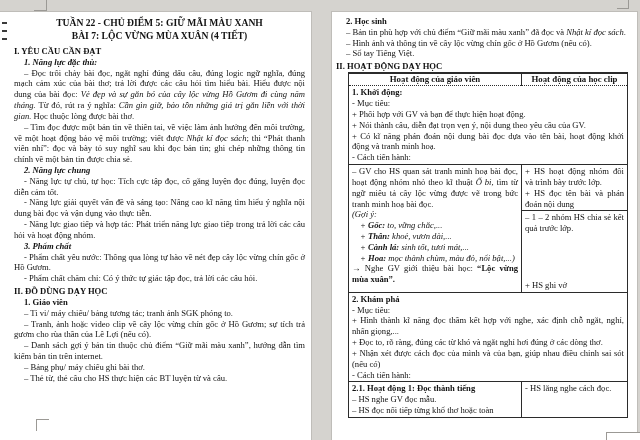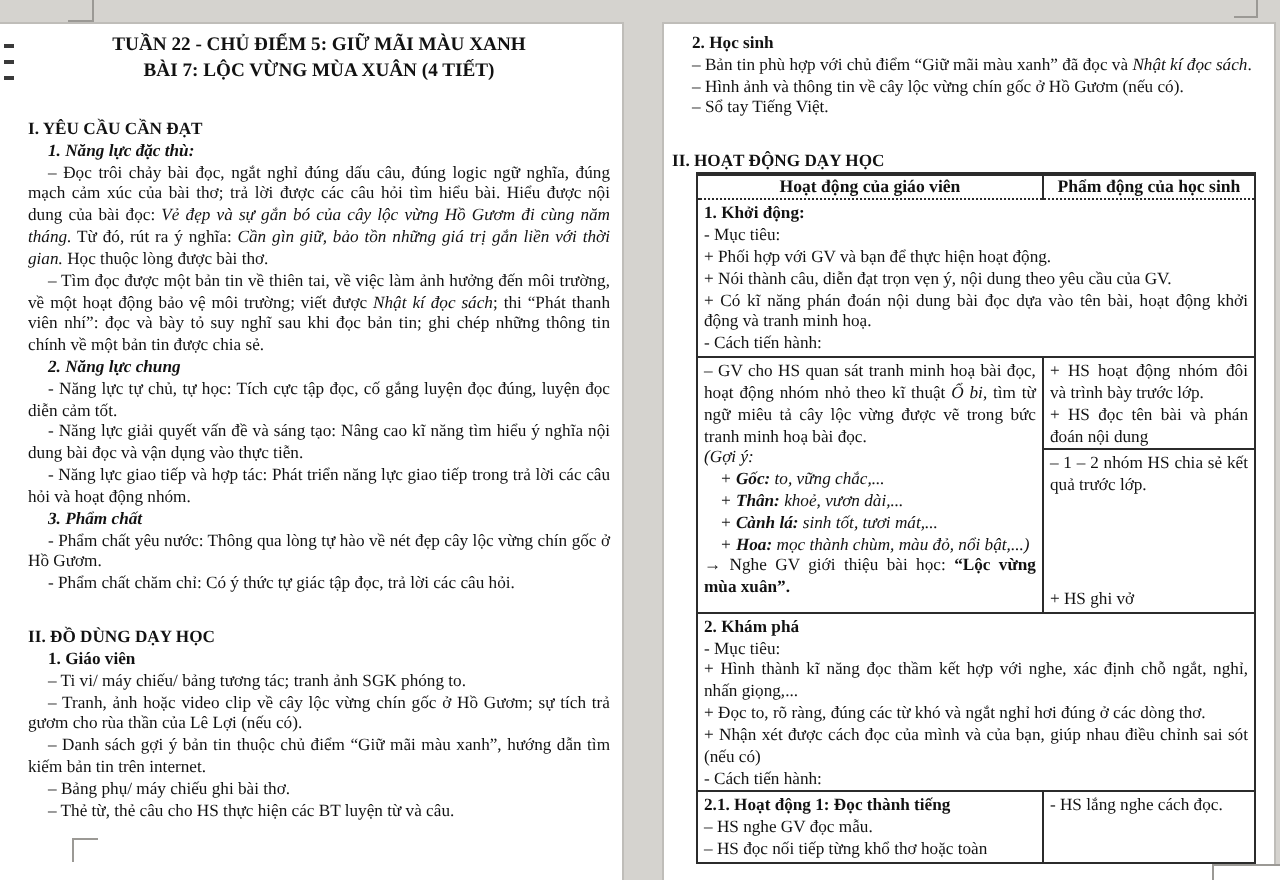--- a/index.html
+++ b/index.html
@@ -18,21 +18,21 @@
   .page{
     position:absolute;top:12px;height:428px;background:var(--page);
     box-shadow:0 0 0 1px rgba(0,0,0,0.10);
     font-size:8.6px;line-height:1.26;color:var(--text);
     box-sizing:border-box;overflow:hidden;
   }
   .page1{left:0;width:311px;padding:5px 6px 0 14px;}
   .page2{left:332px;width:305px;padding:4px 5px 0 4px;}
   .doc-title{font-weight:700;text-align:center;font-size:9.6px;line-height:1.35;margin-bottom:3px;}
   .blk{margin:0;}
-  .b-h1{font-weight:700;margin-top:16px;}
+  .b-h1{font-weight:700;margin-top:2px;}
   .b-h2{font-weight:700;font-style:italic;padding-left:10px;}
   .b-h2u{font-weight:700;padding-left:10px;}
   .b-p{text-align:justify;text-indent:10px;}
   .b-tb{font-weight:700;}
   .b-tp{text-align:justify;}
   .b-tpi{padding-left:8px;}
   .b-tpgap{margin-top:46px;}
   .rb{font-weight:700;}
   .ri{font-style:italic;}
   table.act{
@@ -100,21 +100,21 @@
         <div class="blk b-h1"><span class="rb">II. HOẠT ĐỘNG DẠY HỌC</span></div>
       </div>
     <table class="act" id="act-table">
       <colgroup>
           <col class="c1">
           <col class="c2">
         </colgroup>
       <thead>
         <tr>
           <th>Hoạt động của giáo viên</th>
-          <th>Phẩm động của học sinh</th>
+          <th>Hoạt động của học clip</th>
         </tr>
       </thead>
       <tbody id="act-tbody">
           <tr>
             <td colspan="2" class="cell-full">
               <div class="blk b-tb"><span class="rb">1. Khởi động:</span></div>
               <div class="blk b-tp"><span>- Mục tiêu:</span></div>
               <div class="blk b-tp"><span>+ Phối hợp với GV và bạn để thực hiện hoạt động.</span></div>
               <div class="blk b-tp"><span>+ Nói thành câu, diễn đạt trọn vẹn ý, nội dung theo yêu cầu của GV.</span></div>
               <div class="blk b-tp"><span>+ Có kĩ năng phán đoán nội dung bài đọc dựa vào tên bài, hoạt động khởi động và tranh minh hoạ.</span></div>

